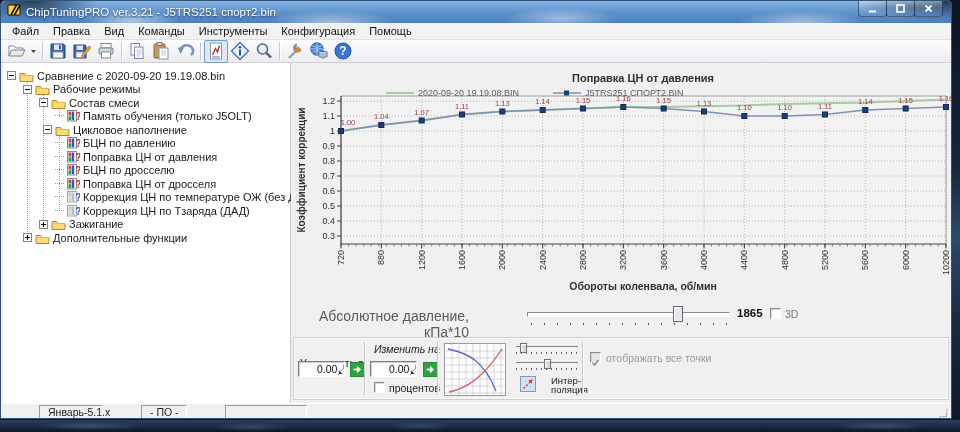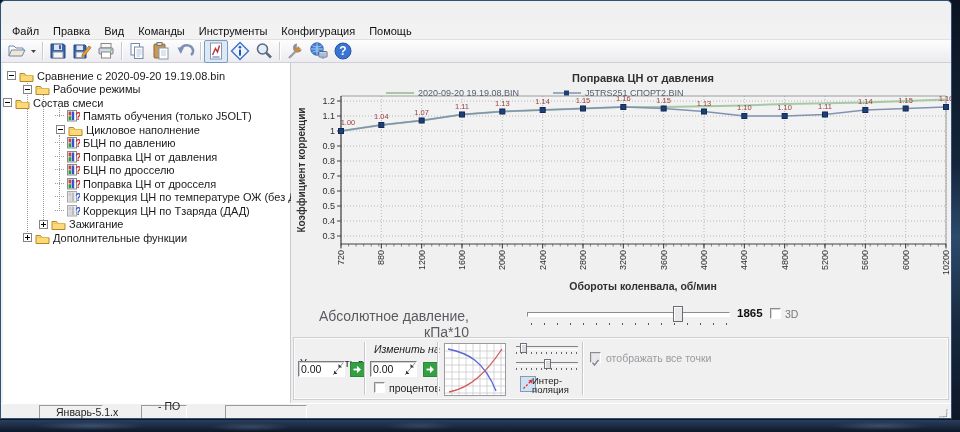--- a/index.html
+++ b/index.html
@@ -61,50 +61,74 @@
     box-shadow:inset 1px 1px 0 #d6d6da;display:inline-block;box-sizing:border-box;}
   .press-cb{position:absolute;left:479px;top:4px;}
   .press-cb-label{position:absolute;left:494px;top:4px;font-size:10.5px;color:#77777d;}
   
   .bottom-panel{position:absolute;left:2px;top:274px;width:656px;height:63px;background:#f0f0f0;
     border:1px solid #cfcfcf;box-shadow:inset 0 0 0 1px #fbfbfb;box-sizing:border-box;}
   .bp-label{position:absolute;font-size:10.5px;color:#222;}
   .bp-input{position:absolute;width:47px;height:16px;background:#fff;border:1px solid #7a7a80;
     border-bottom-color:#fff;border-right-color:#fff;box-shadow:inset 1px 1px 0 #cfcfd4;
     font-size:10.5px;color:#111;display:flex;align-items:center;box-sizing:border-box;}
-  .bp-input .val{flex:1;padding-left:2px;}
+  .bp-input .val{flex:1;padding-left:18px;}
   .bp-sep{position:absolute;top:4px;width:1px;height:53px;background:#c8c8cc;box-shadow:1px 0 0 #fff;}
   .green-btn{position:absolute;width:15px;height:15px;}
   .cb-label{font-size:10.5px;color:#222;}
   .cb-label.disabled{color:#9a9aa0;}
   .interp-label{position:absolute;font-size:9.5px;color:#222;line-height:8.5px;}
   .mini-track{position:absolute;width:62px;height:2px;border-top:1px solid #808086;box-shadow:0 1px 0 #fff;}
   .mini-thumb{position:absolute;width:5px;height:8px;top:-4px;background:#dcdce0;border:1px solid #707076;box-shadow:inset 1px 1px 0 #fff;}
   .mini-ticks{position:absolute;width:62px;height:2px;background:repeating-linear-gradient(90deg,#66666c 0 1px,transparent 1px 5px);}
   
   .statusbar{position:absolute;left:0;top:402px;width:100%;height:17px;background:#f0f0f0;
     border-top:1px solid #fff;display:flex;align-items:stretch;padding:1px 2px;box-sizing:border-box;}
   .status-cell{border:1px solid;border-color:#9a9aa0 #fff #fff #9a9aa0;font-size:10.5px;color:#222;
-    display:flex;align-items:center;padding-left:16px;margin-right:2px;box-sizing:border-box;margin-left:36px;}
+    display:flex;align-items:center;padding-left:8px;margin-right:2px;box-sizing:border-box;margin-left:36px;}
   
   .taskbar{position:absolute;left:0;top:420px;width:960px;height:12px;
     background:
       radial-gradient(ellipse 80px 6px at 90px 6px, rgba(120,150,190,.35), transparent 70%),
       radial-gradient(ellipse 60px 6px at 250px 7px, rgba(120,150,190,.3), transparent 70%),
       radial-gradient(ellipse 50px 6px at 420px 6px, rgba(120,150,190,.25), transparent 70%),
       radial-gradient(ellipse 70px 6px at 880px 6px, rgba(140,160,190,.3), transparent 70%),
       linear-gradient(180deg,#2c3e5c,#0d1728);}
   .grip{position:absolute;right:2px;top:404px;}
 </style>
 </head>
 <body>
 
 <div class="stage">
   <div class="window">
 
+    <div class="titlebar">
+      <span><svg width="14" height="14">
+            <rect x="1" y="2" width="12" height="10" rx="1" fill="#ffd23e" stroke="#15150f"></rect>
+            <path d="M4 12L9.5 2M7.5 12l5.5-10" stroke="#15150f" stroke-width="1.6"></path>
+          </svg></span>
+      <span class="title-text">ChipTuningPRO ver.3.21 - J5TRS251 спорт2.bin</span>
+      <div class="winbtns">
+        <div class="winbtn">
+            <svg width="9" height="9">
+              <line x1="1" y1="7.5" x2="8" y2="7.5" stroke="#fff" stroke-width="2"></line>
+            </svg>
+          </div>
+        <div class="winbtn">
+            <svg width="9" height="9">
+              <rect x="1" y="1" width="7" height="7" fill="none" stroke="#fff" stroke-width="1.6"></rect>
+            </svg>
+          </div>
+        <div class="winbtn">
+            <svg width="9" height="9">
+              <path d="M1.5 1.5l6 6M7.5 1.5l-6 6" stroke="#fff" stroke-width="1.8"></path>
+            </svg>
+          </div>
+      </div>
+    </div>
 
     <div class="menubar" id="menubar">
         <div class="menu-item">Файл</div>
         <div class="menu-item">Правка</div>
         <div class="menu-item">Вид</div>
         <div class="menu-item">Команды</div>
         <div class="menu-item">Инструменты</div>
         <div class="menu-item">Конфигурация</div>
         <div class="menu-item">Помощь</div>
       </div>
@@ -234,21 +258,21 @@
             <svg class="expand" width="9" height="9">
               <rect x="0.5" y="0.5" width="8" height="8" fill="#fff" stroke="#848484"></rect>
               <line x1="2" y1="4.5" x2="7" y2="4.5" stroke="#000"></line>
             </svg>
             <svg class="ticon" width="15" height="12">
               <path d="M1 3.5h4.5L7 5.5h7v6H1z" fill="#ffd878" stroke="#b08828"></path>
               <path d="M1 5.5h13" stroke="#e8c058" stroke-width="0.8"></path>
             </svg>
             <span class="tree-label">Рабочие режимы</span>
           </div>
-          <div class="tree-row" style="">
+          <div class="tree-row" style="margin-left: 36px;">
             <svg class="expand" width="9" height="9">
               <rect x="0.5" y="0.5" width="8" height="8" fill="#fff" stroke="#848484"></rect>
               <line x1="2" y1="4.5" x2="7" y2="4.5" stroke="#000"></line>
             </svg>
             <svg class="ticon" width="15" height="12">
               <path d="M1 3.5h4.5L7 5.5h7v6H1z" fill="#ffd878" stroke="#b08828"></path>
               <path d="M1 5.5h13" stroke="#e8c058" stroke-width="0.8"></path>
             </svg>
             <span class="tree-label">Состав смеси</span>
           </div>
@@ -256,21 +280,21 @@
             <span class="stub"></span>
             <svg class="ticon" width="13" height="12">
               <rect x="0.5" y="0.5" width="9" height="10.5" fill="#fff" stroke="#8a8a8a"></rect>
               <rect x="1.5" y="1.5" width="2.5" height="4" fill="#d34040"></rect>
               <rect x="1.5" y="6.2" width="2.5" height="4" fill="#2f9e2f"></rect>
               <rect x="4.6" y="1.5" width="2.6" height="8.7" fill="#3355cc"></rect>
               <text x="8.2" y="10.2" font-size="10" font-weight="bold" fill="#cc2222" font-family="Liberation Sans,sans-serif">?</text>
             </svg>
             <span class="tree-label">Память обучения (только J5OLT)</span>
           </div>
-          <div class="tree-row" style="margin-left: 53px;">
+          <div class="tree-row" style="margin-left: 40px;">
             <svg class="expand" width="9" height="9">
               <rect x="0.5" y="0.5" width="8" height="8" fill="#fff" stroke="#848484"></rect>
               <line x1="2" y1="4.5" x2="7" y2="4.5" stroke="#000"></line>
             </svg>
             <svg class="ticon" width="15" height="12">
               <path d="M1 3.5h4.5L7 5.5h7v6H1z" fill="#ffd878" stroke="#b08828"></path>
               <path d="M1 5.5h13" stroke="#e8c058" stroke-width="0.8"></path>
             </svg>
             <span class="tree-label">Цикловое наполнение</span>
           </div>
@@ -645,21 +669,21 @@
         </div>
         <div class="mini-ticks" style="left:222px;top:30px;"></div>
 
         <div style="position:absolute;left:226px;top:38px;">
           <svg width="16" height="16">
               <rect x="0.5" y="0.5" width="15" height="15" fill="#cfe2f5" stroke="#8a9aad"></rect>
               <path d="M3.5 12.5L11 5" stroke="#e03030" stroke-width="1.4" stroke-dasharray="2,1.7"></path>
               <path d="M12.8 3.2l-1.2 4.4-3.2-3.2z" fill="#e03030"></path>
             </svg>
         </div>
-        <div class="interp-label" style="left:238px;top:39px;">
+        <div class="interp-label" style="left:257px;top:39px;">
           <div>Интер-</div>
           <div>поляция</div>
         </div>
         <div class="bp-sep" style="left:288px;"></div>
 
         <span class="cb" style="position:absolute;left:296px;top:14px;background:#e8e8ea;">
           <svg width="9" height="9">
               <path d="M1.5 4.5l2 2.5 4-5" fill="none" stroke="#8a8a90" stroke-width="1.6"></path>
             </svg>
         </span>

